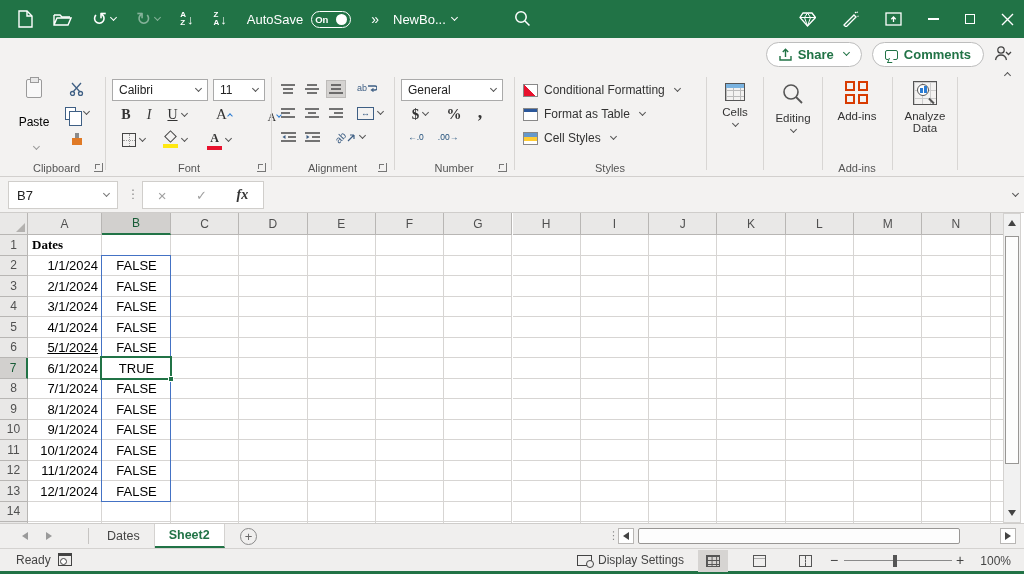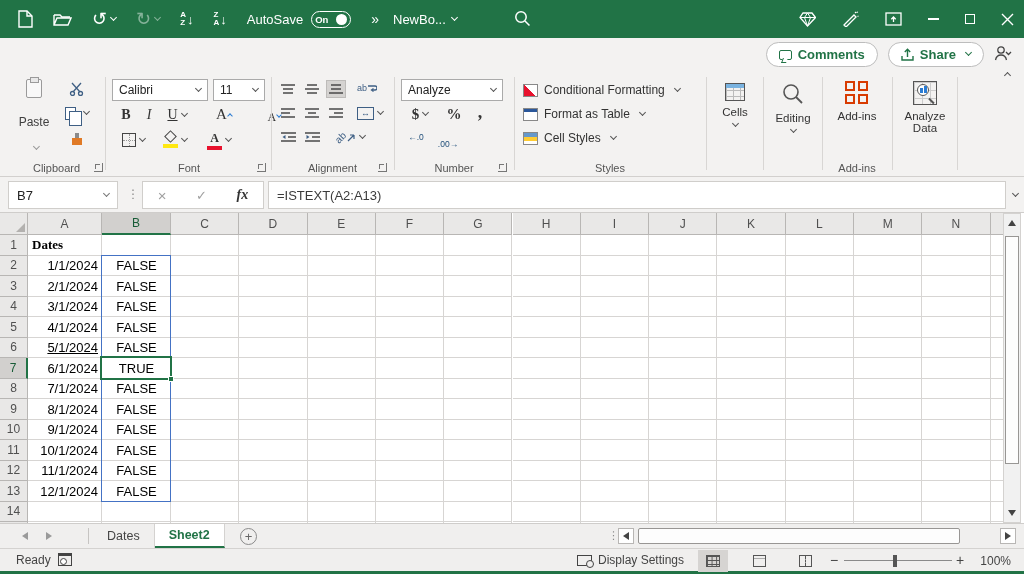--- a/index.html
+++ b/index.html
@@ -256,45 +256,45 @@
         <svg width="13" height="13" viewBox="0 0 13 13">
             <path d="M1 1l11 11M12 1 1 12" stroke="#fff" stroke-width="1.4"></path>
           </svg>
       </span>
     </div>
   </div>
 
   <div class="tabrow">
     <div class="tabrow-right">
       <span class="pillbtn">
-        <span class="bubble"></span>
-        <span>Comments</span>
-      </span>
-      <span class="pillbtn">
         <svg width="13" height="13" viewBox="0 0 13 13">
             <path d="M1 8v4h11V8" fill="none" stroke="#217346" stroke-width="1.4"></path>
             <path d="M6.5 9V1.5M3.8 4 6.5 1.2 9.2 4" fill="none" stroke="#217346" stroke-width="1.4"></path>
           </svg>
         <span>Share</span>
         <span class="chv"></span>
+      </span>
+      <span class="pillbtn">
+        <span class="bubble"></span>
+        <span>Comments</span>
       </span>
       <span>
         <svg width="18" height="16" viewBox="0 0 18 16">
             <circle cx="7" cy="5" r="3.2" fill="none" stroke="#444" stroke-width="1.3"></circle>
             <path d="M1.5 15c.7-3.3 3-5 5.5-5s4.8 1.7 5.5 5" fill="none" stroke="#444" stroke-width="1.3"></path>
             <path d="m12 7 2.5 2.5L17 7" fill="none" stroke="#444" stroke-width="1.3"></path>
           </svg>
       </span>
     </div>
   </div>
 
   <div class="ribbon">
 
     <div style="position:absolute;left:8px;top:0;width:97px;height:106px;">
-      <span class="sbtn" style="left:4px;top:8px;width:44px;height:72px;flex-direction:column;color:#404040;gap:17px;">
+      <span class="sbtn" style="left:4px;top:8px;width:44px;height:72px;flex-direction:column;color:#000000;gap:17px;">
         <span class="paste-ic"></span>
         <span>Paste</span>
         <span class="chv" style="color:#9a9a9a;"></span>
       </span>
       <span class="sbtn" style="left:56px;top:8px;width:24px;height:20px;">
         <svg width="15" height="14" viewBox="0 0 15 14">
             <path d="M3 1l8 9M12 1 4 10" stroke="#3e5f84" stroke-width="1.3" fill="none"></path>
             <circle cx="3.5" cy="11.5" r="2" fill="none" stroke="#3e5f84" stroke-width="1.3"></circle>
             <circle cx="11.5" cy="11.5" r="2" fill="none" stroke="#3e5f84" stroke-width="1.3"></circle>
           </svg>
@@ -419,31 +419,31 @@
           </svg>
         <span class="chv" style="color:#555;"></span>
       </span>
       <div class="grp-label">Alignment</div>
       <span class="dlg"></span>
     </div>
     <span class="vsep" style="left:394px;"></span>
 
     <div style="position:absolute;left:399px;top:0;width:110px;height:106px;">
       <span class="combo" style="left:2px;top:8px;width:102px;">
-        <span>Analyze</span>
+        <span>General</span>
           <span class="chv"></span>
       </span>
       <span class="sbtn" style="left:6px;top:33px;width:30px;height:20px;">
         <span class="bigsym">$</span>
         <span class="chv" style="color:#555;"></span>
       </span>
       <span class="sbtn bigsym" style="left:46px;top:33px;width:18px;height:20px;">%</span>
       <span class="sbtn bigsym" style="left:74px;top:31px;width:14px;height:20px;font-size:18px;">,</span>
       <span class="sbtn decic" style="left:4px;top:58px;width:26px;height:16px;">←.0</span>
-      <span class="sbtn decic" style="left:36px;top:65px;width:26px;height:16px;">.00→</span>
+      <span class="sbtn decic" style="left:36px;top:58px;width:26px;height:16px;">.00→</span>
       <div class="grp-label">Number</div>
       <span class="dlg"></span>
     </div>
     <span class="vsep" style="left:514px;"></span>
 
     <div style="position:absolute;left:519px;top:0;width:182px;height:106px;">
       <div id="styles-list">
           <div class="strow" style="top: 9px;">
             <span class="st-ic st-cf"></span>
             <span>Conditional Formatting</span>
@@ -519,23 +519,20 @@
   <div class="fbar">
     <div class="fb-box namebox">
       <span>B7</span>
       <span class="chv" style="color:#777;"></span>
     </div>
     <span class="fdots">⋮</span>
     <div class="fb-box fbtns">
       <span class="fgray">×</span>
       <span class="fgray" style="font-size:13px;">✓</span>
       <span class="fx">fx</span>
-    </div>
-    <div class="fb-box finput">
-      <span>=ISTEXT(A2:A13)</span>
     </div>
     <span class="chv fexp"></span>
   </div>
 
   <div class="gridwrap">
     <div id="sheet">
         <div class="corner"></div>
         <div class="ch" style="left: 28px; top: 0px; width: 74px; height: 22px;">A</div>
         <div class="ch sel" style="left: 102px; top: 0px; width: 69px; height: 22px;">B</div>
         <div class="ch" style="left: 171px; top: 0px; width: 68.3px; height: 22px;">C</div>

